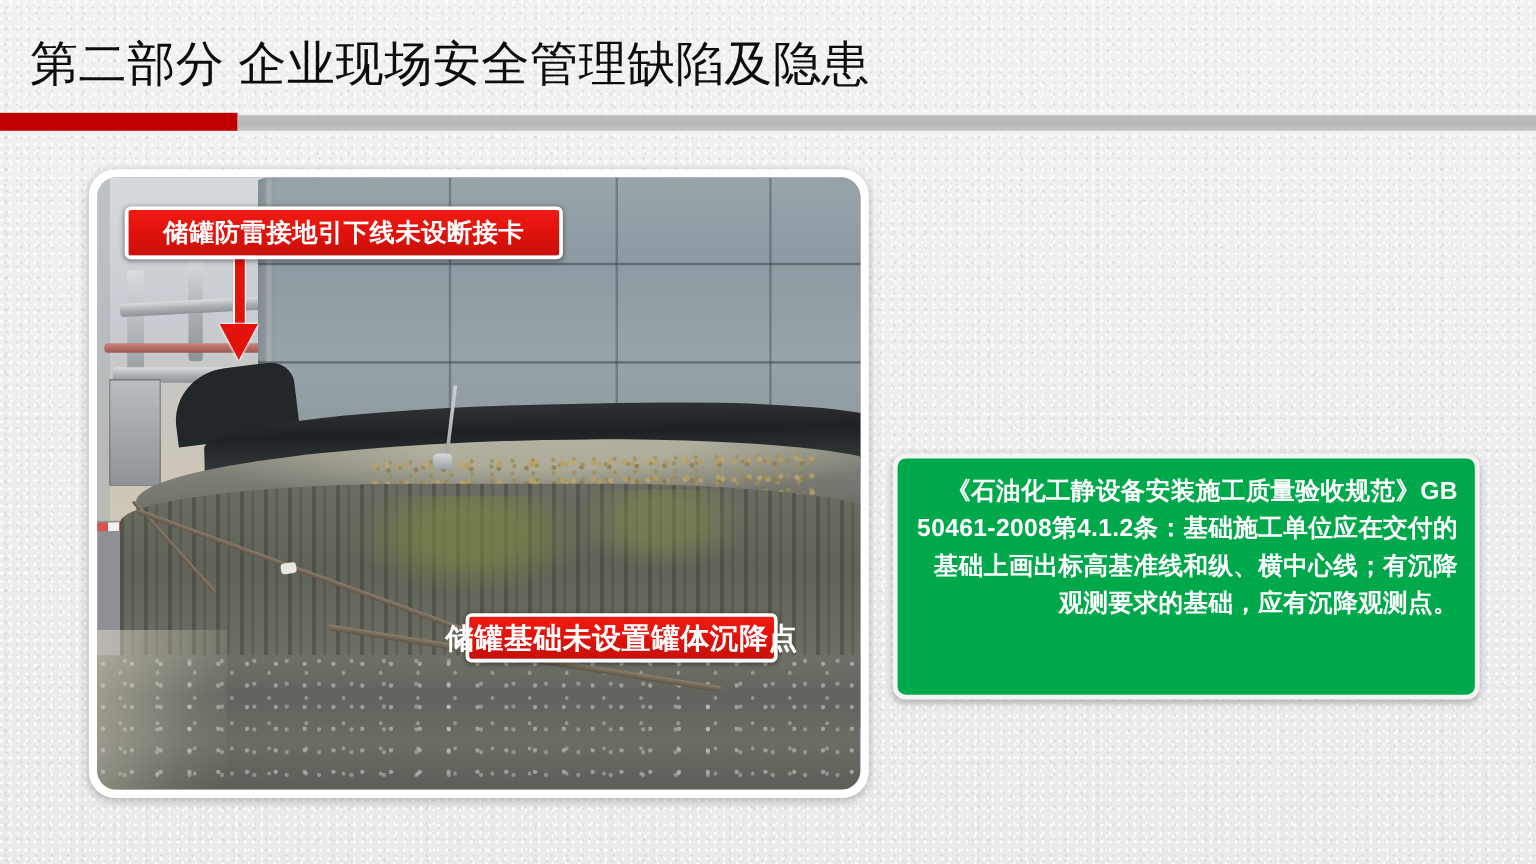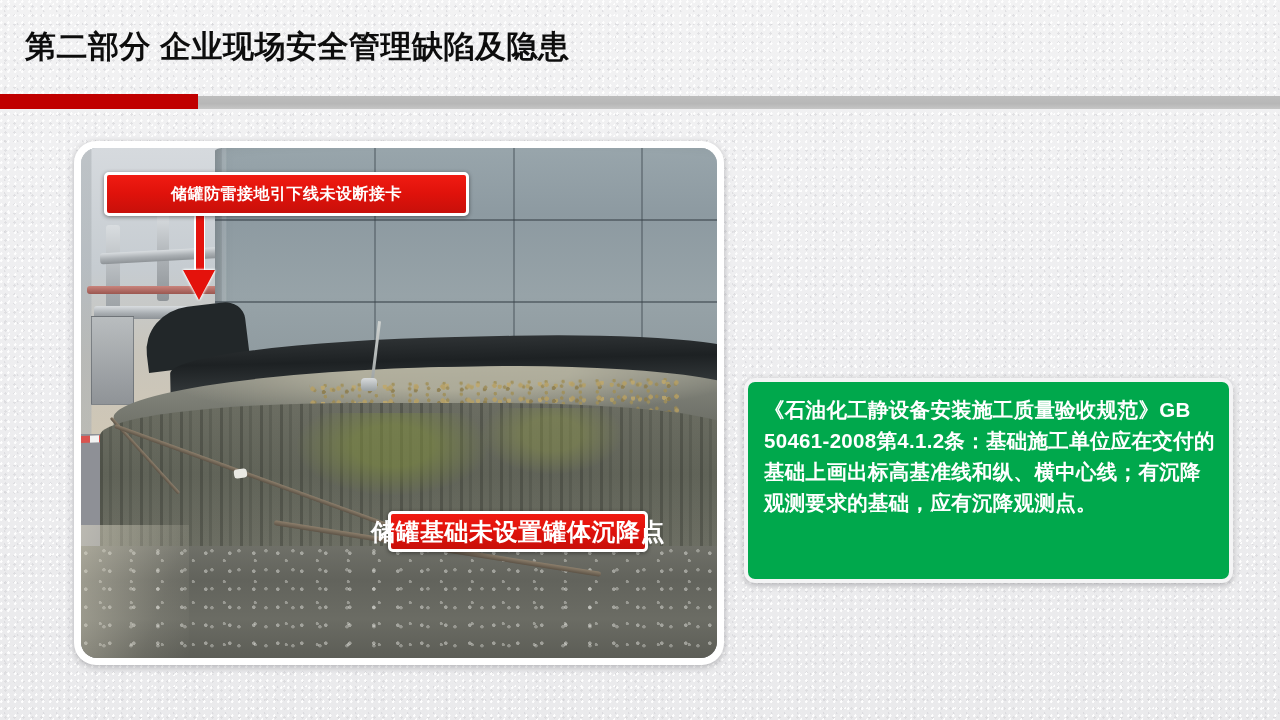--- a/index.html
+++ b/index.html
@@ -27,22 +27,22 @@
       linear-gradient(180deg, #f2f2f3 0%, #eeeef0 45%, #eaeaec 100%);
     background-size: 7px 7px, 9px 9px, 11px 11px, 13px 13px, 100% 100%;
     overflow: hidden;
   }
 
   
   .slide-title {
     position: absolute;
     left: 25px;
     top: 26px;
-    font-size: 31px;
-    font-weight: bold;
+    font-size: 40px;
+    font-weight: normal;
     color: #0d0d0d;
     letter-spacing: .5px;
     white-space: nowrap;
   }
   .divider {
     position: absolute;
     left: 0;
     top: 94px;
     width: 1280px;
     height: 15px;
@@ -250,21 +250,21 @@
     box-sizing: border-box;
     display: flex;
     align-items: center;
     justify-content: center;
   }
   .callout-1 {
     left: 104px;
     top: 172px;
     width: 365px;
     height: 44px;
-    font-size: 16px;
+    font-size: 21px;
     letter-spacing: .5px;
   }
   .callout-2 {
     left: 388px;
     top: 511px;
     width: 260px;
     height: 41px;
     font-size: 24px;
     letter-spacing: .5px;
   }
@@ -321,20 +321,21 @@
     width: 489px;
     height: 170px;
     font-size: 20.5px;
   }
   .std-box-2 {
     left: 744px;
     top: 378px;
     width: 489px;
     height: 205px;
     font-size: 20.5px;
+    text-align: right;
   }
 </style>
 </head>
 <body>
 
 <div class="slide">
 
   <div class="slide-title">第二部分  企业现场安全管理缺陷及隐患</div>
 
   <div class="divider">

